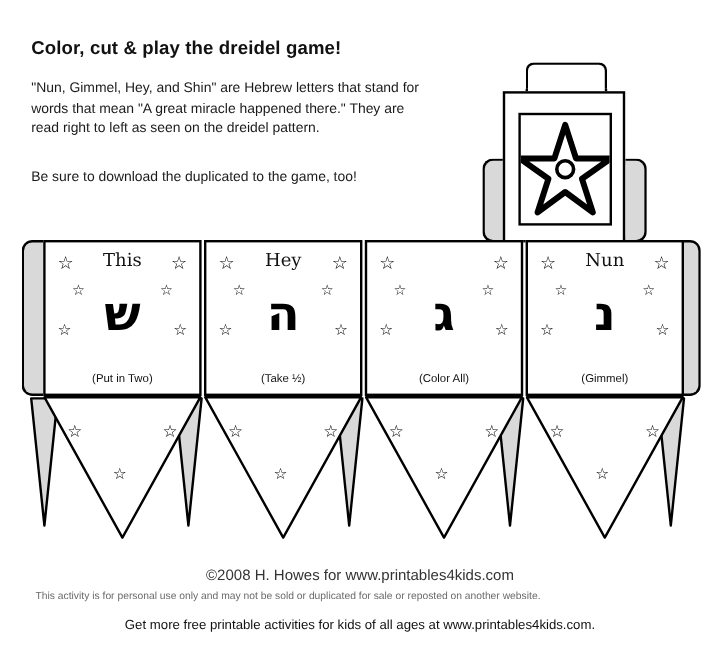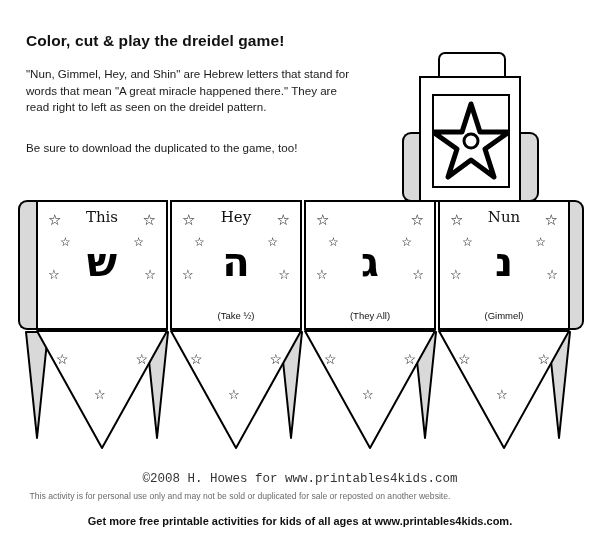--- a/index.html
+++ b/index.html
@@ -216,39 +216,38 @@
 
   
   .copyright {
     position: absolute;
     left: 0;
     width: 600px;
     top: 472px;
     text-align: center;
     font-size: 12.5px;
     color: #333;
-    font-family: Liberation Mono, monospace;
   }
   .disclaimer {
     position: absolute;
     left: 0;
     width: 480px;
     top: 491px;
     text-align: center;
     font-size: 8.6px;
     color: #6a6a6a;
   }
   .footline {
     position: absolute;
     left: 0;
     width: 600px;
     top: 515px;
     text-align: center;
     font-size: 11px;
-    font-weight: bold;
+    font-weight: normal;
     color: #111;
   }
 </style>
 </head>
 <body>
 
 <div class="page">
 
   <div class="title">Color, cut &amp; play the dreidel game!</div>
   <div class="para para-1">"Nun, Gimmel, Hey, and Shin" are Hebrew letters that stand for words that mean "A great miracle happened there."  They are read right to left as seen on the dreidel pattern.</div>
@@ -278,20 +277,21 @@
 
       <div class="panel p0">
         <div class="panel-label">This</div>
         <span class="pstar" style="left:10px; top:10px; font-size:15px;">☆</span>
         <span class="pstar" style="right:10px; top:10px; font-size:15px;">☆</span>
         <span class="pstar" style="left:22px; top:34px; font-size:12px;">☆</span>
         <span class="pstar" style="right:22px; top:34px; font-size:12px;">☆</span>
         <span class="pstar" style="left:10px; top:66px; font-size:13px;">☆</span>
         <span class="pstar" style="right:10px; top:66px; font-size:13px;">☆</span>
         <div class="panel-letter">ש</div>
+        <div class="panel-note">(Put in Two)</div>
       </div>
 
       <div class="panel p1">
         <div class="panel-label">Hey</div>
         <span class="pstar" style="left:10px; top:10px; font-size:15px;">☆</span>
         <span class="pstar" style="right:10px; top:10px; font-size:15px;">☆</span>
         <span class="pstar" style="left:22px; top:34px; font-size:12px;">☆</span>
         <span class="pstar" style="right:22px; top:34px; font-size:12px;">☆</span>
         <span class="pstar" style="left:10px; top:66px; font-size:13px;">☆</span>
         <span class="pstar" style="right:10px; top:66px; font-size:13px;">☆</span>
@@ -300,21 +300,21 @@
       </div>
 
       <div class="panel p2">
         <span class="pstar" style="left:10px; top:10px; font-size:15px;">☆</span>
         <span class="pstar" style="right:10px; top:10px; font-size:15px;">☆</span>
         <span class="pstar" style="left:22px; top:34px; font-size:12px;">☆</span>
         <span class="pstar" style="right:22px; top:34px; font-size:12px;">☆</span>
         <span class="pstar" style="left:10px; top:66px; font-size:13px;">☆</span>
         <span class="pstar" style="right:10px; top:66px; font-size:13px;">☆</span>
         <div class="panel-letter">ג</div>
-        <div class="panel-note">(They All)</div>
+        <div class="panel-note">(Color All)</div>
       </div>
 
       <div class="panel p3">
         <div class="panel-label">Nun</div>
         <span class="pstar" style="left:10px; top:10px; font-size:15px;">☆</span>
         <span class="pstar" style="right:10px; top:10px; font-size:15px;">☆</span>
         <span class="pstar" style="left:22px; top:34px; font-size:12px;">☆</span>
         <span class="pstar" style="right:22px; top:34px; font-size:12px;">☆</span>
         <span class="pstar" style="left:10px; top:66px; font-size:13px;">☆</span>
         <span class="pstar" style="right:10px; top:66px; font-size:13px;">☆</span>

